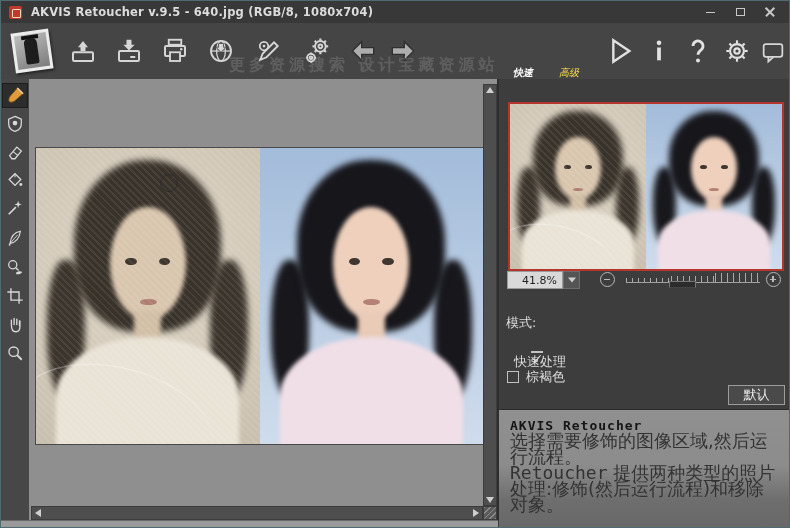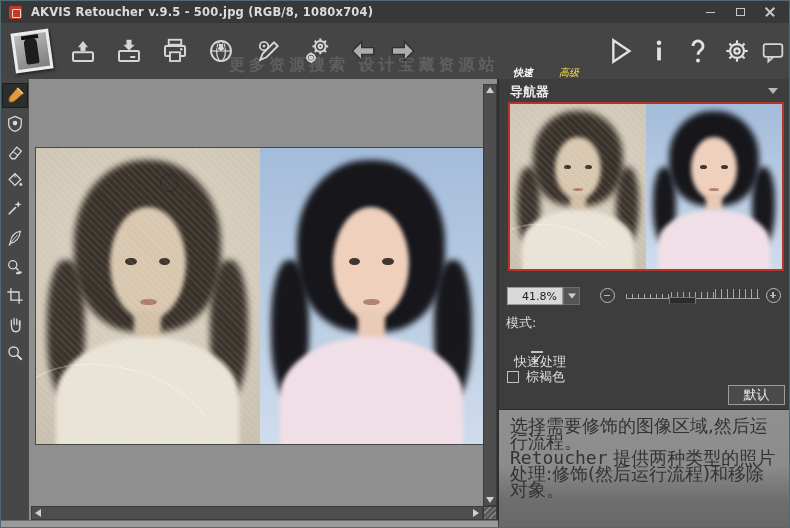--- a/index.html
+++ b/index.html
@@ -76,21 +76,21 @@
   .tri.right { border-top:4px solid transparent; border-bottom:4px solid transparent; border-left:6px solid #cfcfcf; margin-right:3px; }
   .splitter { position:absolute; left:496px; top:78px; width:2px; height:441px; background:#2e2e2e; }
   
   .rpanel { position:absolute; left:498px; top:78px; width:292px; height:450px; background:#3d3d3d; }
   .nav-head { position:absolute; left:0; top:2px; width:100%; height:18px; }
   .nav-title { position:absolute; left:11px; top:2px; color:#ececec; font-size:13px; font-weight:bold; }
   .dd-tri { width:0; height:0; border-left:5px solid transparent; border-right:5px solid transparent; border-top:6px solid #b9b9b9; }
   .nav-head .dd-tri { position:absolute; right:13px; top:7px; }
   .thumb-frame { position:absolute; left:9px; top:23px; width:276px; height:169px; border:2px solid #b5342b; background:#2a2a2a; }
   .photo.nav { left:0; top:0; width:272px; height:165px; box-shadow:none; }
-  .zoom-row { position:absolute; left:0; top:208px; width:100%; height:20px; }
+  .zoom-row { position:absolute; left:0; top:192px; width:100%; height:20px; }
   .zoom-box { position:absolute; left:8px; top:0; width:56px; height:18px; background:#d9d9d9; border:1px solid #9a9a9a; color:#222; font-size:11px; text-align:right; padding:2px 5px 0 0; }
   .zoom-dd { position:absolute; left:64px; top:0; width:17px; height:18px; background:#555; border:1px solid #6d6d6d; display:flex; align-items:center; justify-content:center; }
   .zoom-dd .dd-tri { border-top-color:#cfcfcf; transform:scale(.8); }
   .circ { position:absolute; top:1px; width:15px; height:15px; border:1.5px solid #b9b9b9; border-radius:50%; color:#b9b9b9; }
   .circ::before { content:""; position:absolute; left:3px; top:5.5px; width:6px; height:1.5px; background:#b9b9b9; }
   .circ.plus::after { content:""; position:absolute; left:5.2px; top:3.2px; width:1.5px; height:6px; background:#b9b9b9; }
   .circ.minus { left:101px; } .circ.plus { left:267px; }
   .slider { position:absolute; left:127px; top:1px; width:134px; height:16px; }
   .ticks { position:absolute; left:0; bottom:6px; width:100%; height:10px; display:flex; align-items:flex-end; }
   .ticks div { background-image:repeating-linear-gradient(90deg,#a9a9a9 0 1px,transparent 1px 6px); width:33.3%; }
@@ -116,21 +116,21 @@
   .hints-body { font-size:18px; line-height:16px; color:#333; }
   .hints-body .mono { font-family:"DejaVu Sans Mono","Liberation Mono",monospace; }
   .bottom-strip { position:absolute; left:0; top:519px; width:497px; height:9px; background:#9a9a9a; border-top:1px solid #6a6a6a; }
   svg { display:block; }
 </style>
 </head>
 <body>
 
 <div class="titlebar">
   <div class="app-ico"></div>
-  <div class="title-text">AKVIS Retoucher v.9.5 - 500.jpg (RGB/8, 1080x704)</div>
+  <div class="title-text">AKVIS Retoucher v.9.5 - 640.jpg (RGB/8, 1080x704)</div>
   <div class="winbtns">
     <div class="winbtn">
         <div class="glyph-min"></div>
       </div>
     <div class="winbtn">
         <div class="glyph-max"></div>
       </div>
     <div class="winbtn">
         <div class="glyph-close"></div>
       </div>
@@ -369,24 +369,20 @@
   <div class="hscroll">
     <div class="tri left"></div>
     <div class="tri right"></div>
   </div>
   <div class="corner"></div>
 </div>
 
 <div class="splitter"></div>
 
 <div class="rpanel">
-  <div class="nav-head">
-    <div class="nav-title">导航器</div>
-    <div class="dd-tri"></div>
-  </div>
 
   <div class="thumb-frame">
     <div class="photo nav">
       <div class="half old">
         <div class="tail l"></div>
           <div class="tail r"></div>
         <div class="hair"></div>
           <div class="face"></div>
         <div class="eye l"></div>
           <div class="eye r"></div>
@@ -438,20 +434,21 @@
     <div class="cb-label">快速处理</div>
   </div>
   <div class="cb-row cb2">
     <div class="cb-box"></div>
     <div class="cb-label">棕褐色</div>
   </div>
 
   <div class="default-btn">默认</div>
 
   <div class="hints">
+    <div class="hints-title">AKVIS Retoucher</div>
     <div class="hints-body">
       <span>选择需要修饰的图像区域,然后运行流程。</span><br>
       <span class="mono">Retoucher</span><span> 提供两种类型的照片处理:修饰(然后运行流程)和移除对象。</span>
     </div>
   </div>
 </div>
 
 <div class="bottom-strip"></div>
 
 </body></html>

